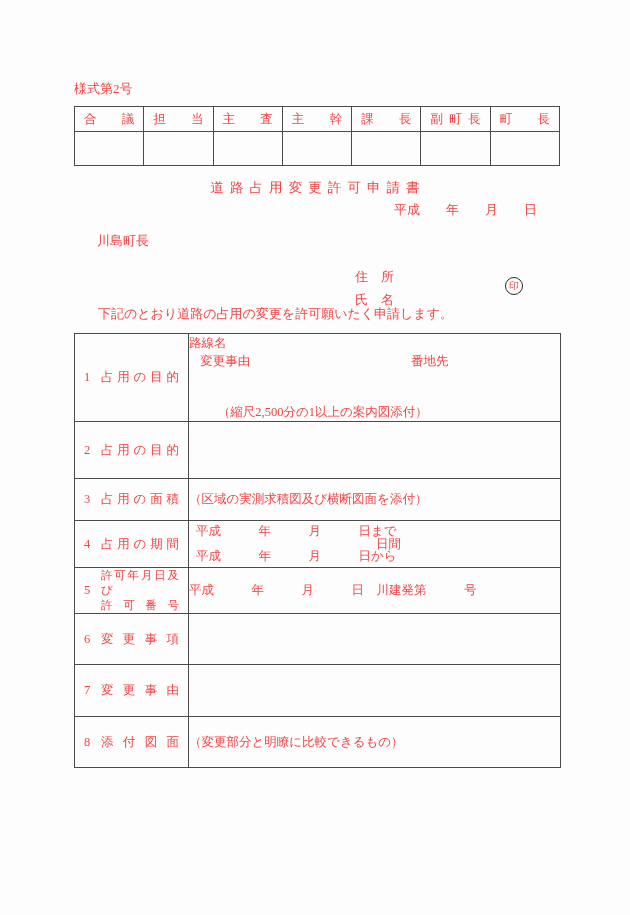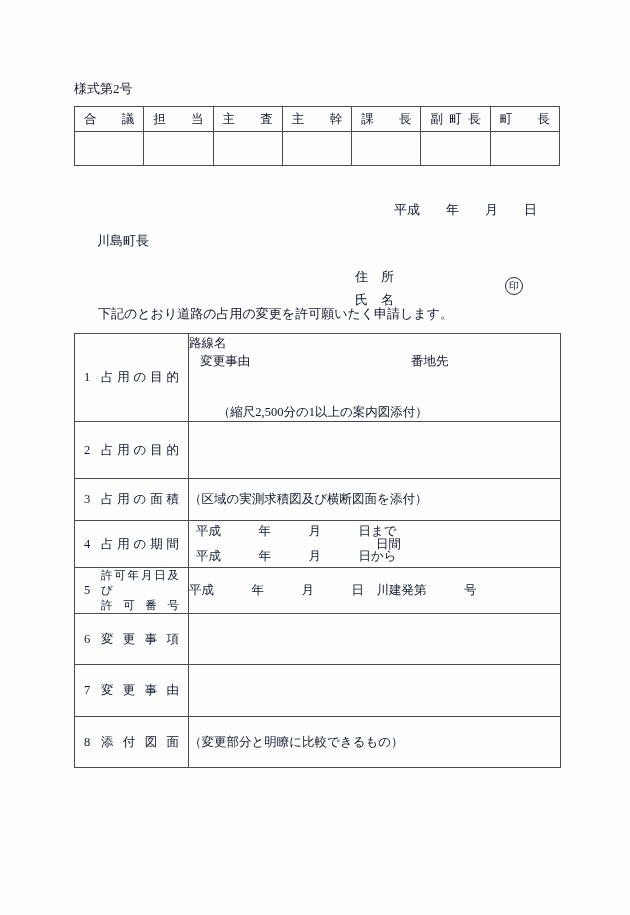--- a/index.html
+++ b/index.html
@@ -1,19 +1,19 @@
 <!DOCTYPE html>
 <html><head>
 <meta charset="utf-8">
 <style>
   html,body{margin:0;padding:0;background:#fff;}
   .page{
     position:relative;width:630px;height:915px;background:#fdfdfd;
     font-family:"Liberation Serif","DejaVu Serif",serif;
-    color:#0f172a;overflow:hidden;
+    color:#ef4444;overflow:hidden;
   }
   
   .form-no{position:absolute;left:74px;top:80px;font-size:13px;}
   table{border-collapse:collapse;table-layout:fixed;}
   .approval{position:absolute;left:74px;top:106px;width:486px;}
   .approval th,.approval td{border:1px solid #4a4a4a;font-weight:normal;}
   .approval th{
     height:24px;font-size:12.5px;padding:0 9px;
     text-align:justify;text-align-last:justify;
   }
@@ -78,20 +78,21 @@
       <td></td>
       <td></td>
       <td></td>
       <td></td>
       <td></td>
       <td></td>
     </tr>
   </tbody>
     </table>
 
+  <div class="title">道路占用変更許可申請書</div>
   <div class="date-line">平成　　年　　月　　日</div>
   <div class="addressee">川島町長</div>
 
   <div class="addr-block">
     <div>住　所</div>
     <div>氏　名</div>
   </div>
 
   <div class="seal">
     <span class="seal-char">印</span>

